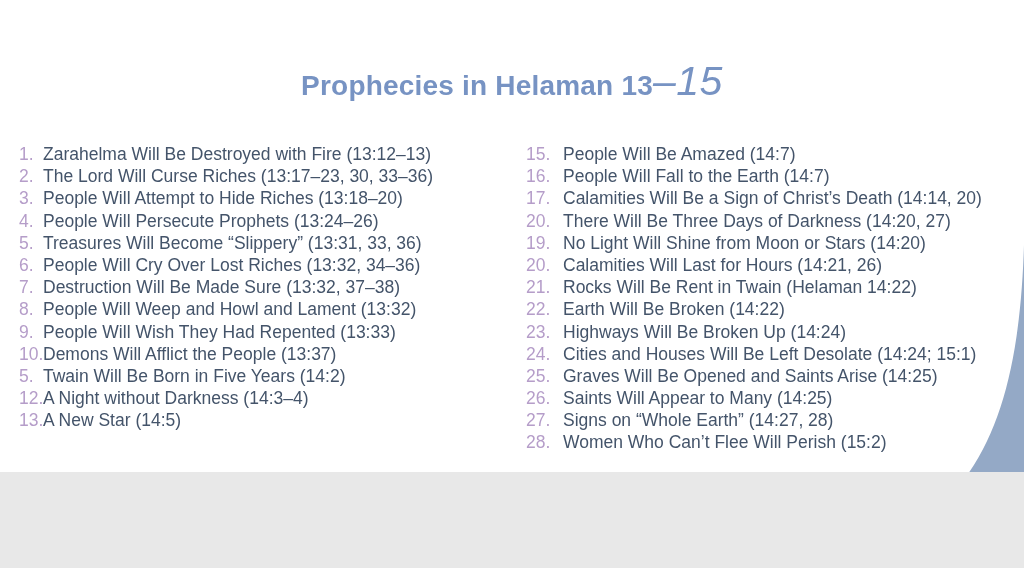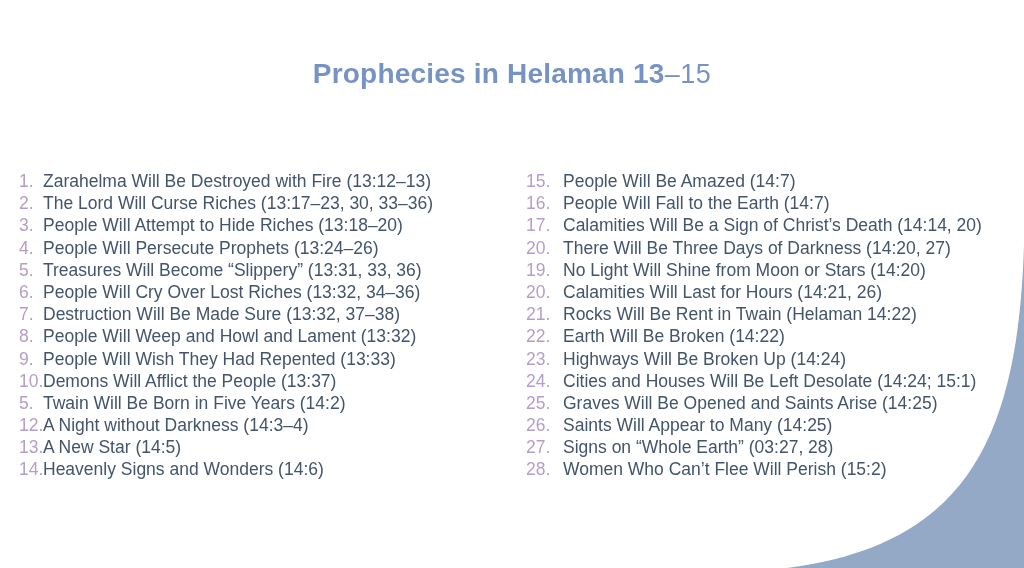--- a/index.html
+++ b/index.html
@@ -6,35 +6,35 @@
     --title-blue:#7793c3;
     --body-text:#44546a;
     --number-purple:#b59dc9;
     --swoosh-blue:#94a9c6;
     --background:#ffffff;
   }
   *{margin:0;padding:0;box-sizing:border-box;}
   html,body{background:#e8e8e8;}
   .slide{
     position:relative;
-    width:1024px;height:568px;
+    width:1024px;height:472px;
     background:var(--background);
     overflow:hidden;
     font-family:"Liberation Sans","DejaVu Sans",sans-serif;
   }
   .title{
     position:absolute;
     top:58px;left:0;right:0;
     display:flex;justify-content:center;align-items:baseline;
     color:var(--title-blue);
     font-weight:700;
     white-space:nowrap;
   }
   .title-main{font-size:28px;letter-spacing:0.2px;}
-  .title-suffix{font-size:27px;font-weight:400;letter-spacing:0.5px;}
+  .title-suffix{font-size:41px;font-weight:400;letter-spacing:0.5px;font-style:italic;}
   .list{
     position:absolute;
     top:143px;
     list-style:none;
     color:var(--body-text);
     font-size:17.5px;
   }
   .list.left{left:19px;width:490px;}
   .list.right{left:526px;width:506px;}
   .row{
@@ -44,21 +44,21 @@
     line-height:22.2px;
     white-space:nowrap;
   }
   .num{
     color:var(--number-purple);
     flex:0 0 auto;
     text-align:left;
   }
   .list.left .num{width:24px;}
   .list.right .num{width:37px;}
-  .txt{flex:0 0 auto;margin-top:27px;}
+  .txt{flex:0 0 auto;}
   .swoosh{
     position:absolute;
     left:0;top:0;
     width:1024px;height:568px;
     pointer-events:none;
   }
   .swoosh path{fill:var(--swoosh-blue);}
 </style>
 </head>
 <body>
@@ -116,24 +116,20 @@
         <span class="txt">Twain Will Be Born in Five Years (14:2)</span>
       </li>
       <li class="row">
         <span class="num">12.</span>
         <span class="txt">A Night without Darkness (14:3–4)</span>
       </li>
       <li class="row">
         <span class="num">13.</span>
         <span class="txt">A New Star (14:5)</span>
       </li>
-      <li class="row">
-        <span class="num">14.</span>
-        <span class="txt">Heavenly Signs and Wonders (14:6)</span>
-      </li>
     </ol>
 
   <ol class="list right" id="list-right">
       <li class="row">
         <span class="num">15.</span>
         <span class="txt">People Will Be Amazed (14:7)</span>
       </li>
       <li class="row">
         <span class="num">16.</span>
         <span class="txt">People Will Fall to the Earth (14:7)</span>
@@ -173,21 +169,21 @@
       <li class="row">
         <span class="num">25.</span>
         <span class="txt">Graves Will Be Opened and Saints Arise (14:25)</span>
       </li>
       <li class="row">
         <span class="num">26.</span>
         <span class="txt">Saints Will Appear to Many (14:25)</span>
       </li>
       <li class="row">
         <span class="num">27.</span>
-        <span class="txt">Signs on “Whole Earth” (03:27, 28)</span>
+        <span class="txt">Signs on “Whole Earth” (14:27, 28)</span>
       </li>
       <li class="row">
         <span class="num">28.</span>
         <span class="txt">Women Who Can’t Flee Will Perish (15:2)</span>
       </li>
     </ol>
 
   <svg class="swoosh" viewBox="0 0 1024 568" aria-hidden="true">
     <path d="M 1024 245 C 1018 440, 965 545, 787 568 L 1024 568 Z"></path>
   </svg>

